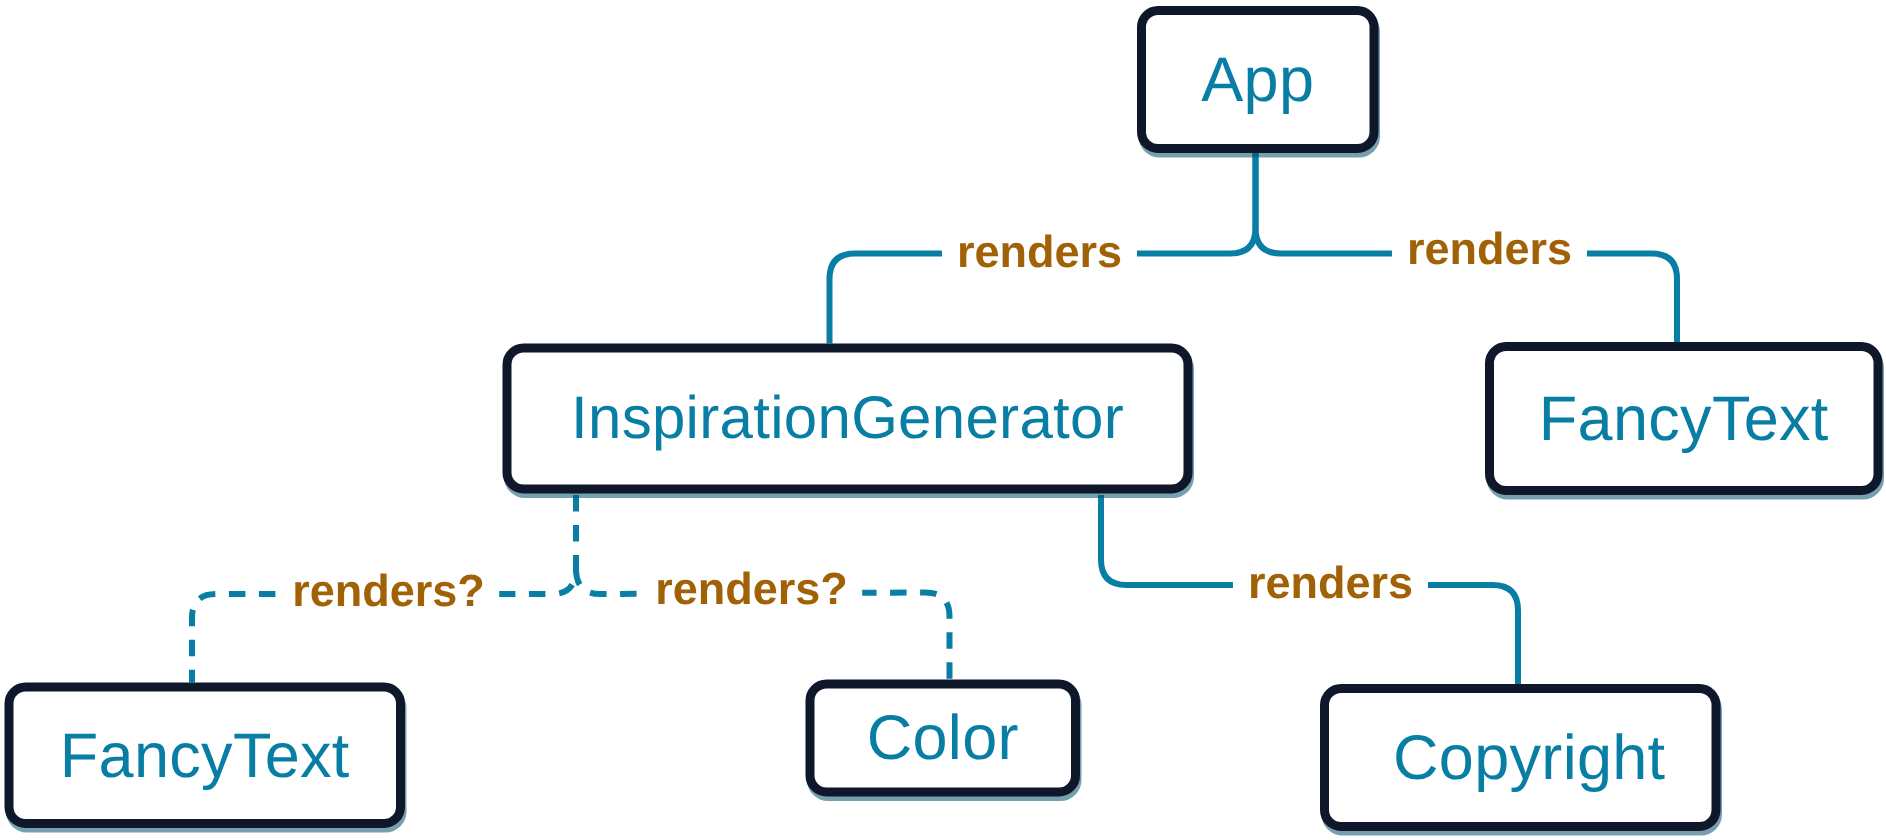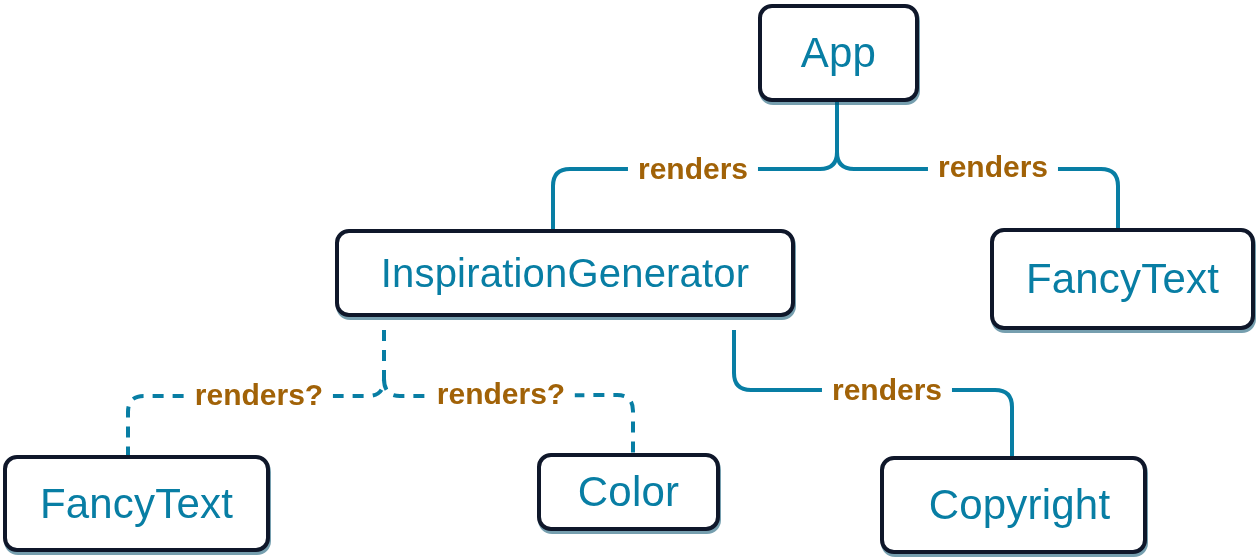--- a/index.html
+++ b/index.html
@@ -25,34 +25,34 @@
     fill: none;
     stroke: #087ea4;
     stroke-width: 4;
   }
   .edge.dashed {
     stroke-dasharray: 11 9;
   }
   .node {
     position: absolute;
     background: #ffffff;
-    border: 4px solid #0f172a;
+    border: 6px solid #0f172a;
     border-radius: 14px;
     box-shadow: 1px 3px 0 rgba(6, 80, 110, 0.55);
     display: flex;
     align-items: center;
     justify-content: center;
     color: #087ea4;
     font-size: 42px;
     font-weight: 500;
     letter-spacing: 0.2px;
     box-sizing: border-box;
   }
   .n-app        { left: 758px; top: 4px;   width: 161px; height: 98px;  }
-  .n-ig         { left: 335px; top: 229px; width: 460px; height: 88px; font-size: 40px; }
+  .n-ig         { left: 335px; top: 229px; width: 460px; height: 100px; font-size: 40px; }
   .n-ft-top     { left: 990px; top: 228px; width: 265px; height: 102px; }
   .n-ft-bottom  { left: 3px;   top: 455px; width: 267px; height: 97px;  }
   .n-color      { left: 537px; top: 453px; width: 183px; height: 78px;  }
   .n-copyright  { left: 880px; top: 456px; width: 267px; height: 98px; padding-left: 12px;  }
   .edge-label {
     position: absolute;
     transform: translate(-50%, -50%);
     background: #ffffff;
     color: #a16207;
     font-weight: 700;

